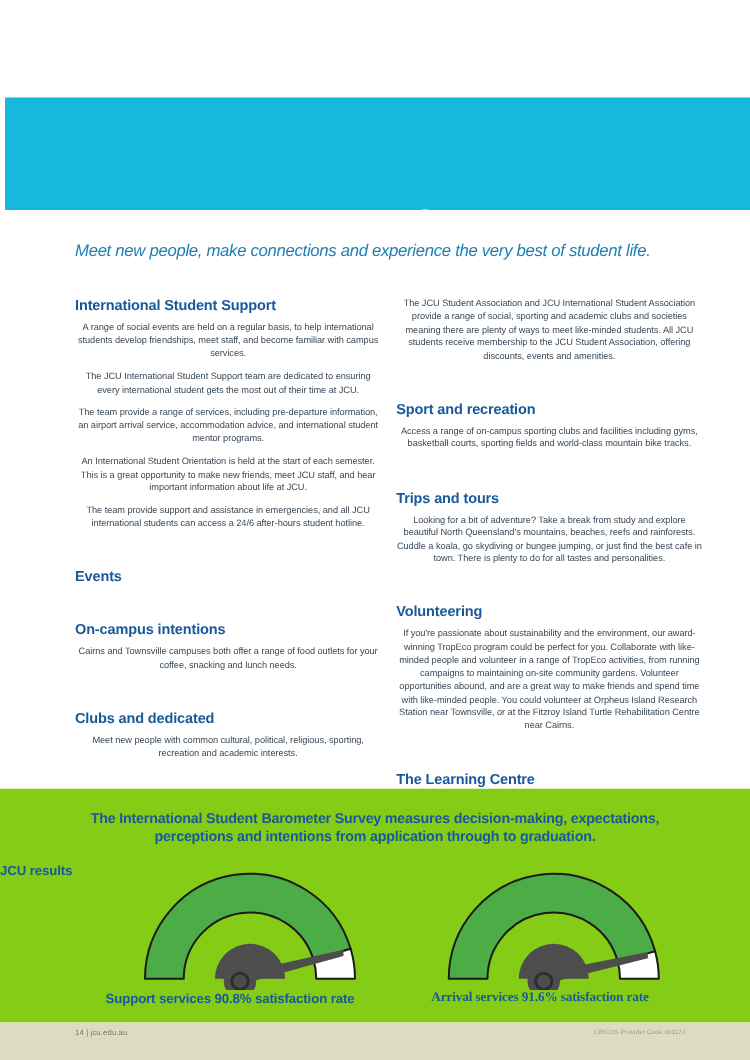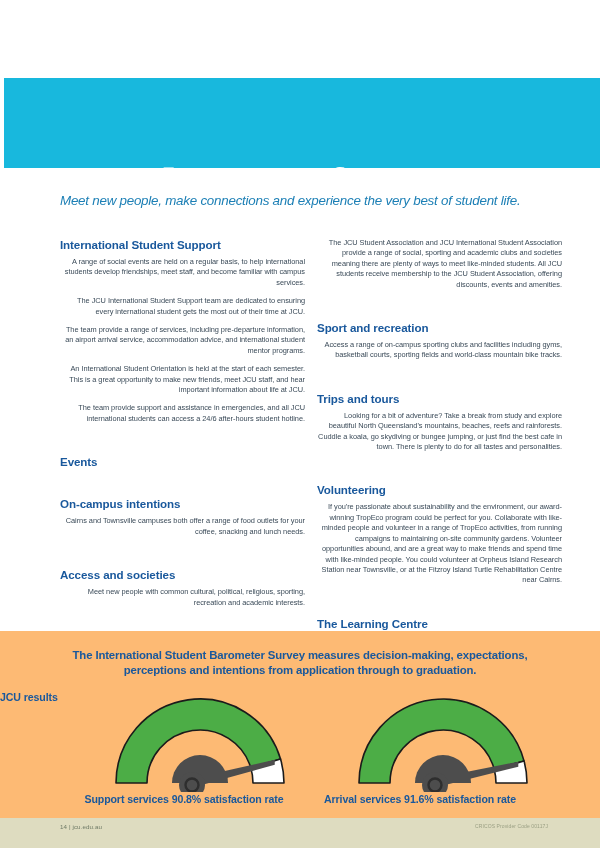--- a/index.html
+++ b/index.html
@@ -38,50 +38,50 @@
 
   h2.sec{
     margin:0 0 5px 0;
     font-size:11.6px;font-weight:bold;color:#19589c;
     letter-spacing:-0.1px;line-height:14px;
   }
   .sec.spaced{margin-top:14px;}
   p.body{
     margin:0 0 8px 0;
     font-size:7.4px;line-height:10.4px;color:#3a4a58;
-    letter-spacing:-0.05px;text-align:right;
+    letter-spacing:-0.05px;text-align:center;
   }
   p.body:last-child{margin-bottom:0;}
   .gap-lg{height:9px;}
 
   
   .barometer{
     position:absolute;left:0;top:631px;width:600px;height:187px;
-    background:#fdba74;
+    background:#84cc16;
   }
   .baro-title{
     position:absolute;left:50px;top:17px;width:500px;
     text-align:center;font-size:11.4px;font-weight:bold;color:#19589c;
     line-height:15px;letter-spacing:-0.15px;
   }
   .jcu-results{
     position:absolute;left:0;top:60px;width:600px;
     font-size:10.6px;font-weight:bold;color:#19589c;letter-spacing:-0.1px;
   }
   .gauge{position:absolute;top:66px;width:190px;height:95px;}
   .gauge-left{left:105px;}
   .gauge-right{left:348px;}
   .gauge svg{display:block;width:190px;height:95px;}
 
   .caption{
     position:absolute;top:162px;width:260px;text-align:center;
     font-size:10.6px;font-weight:bold;color:#19589c;letter-spacing:-0.1px;
   }
   .caption-left{left:54px;}
-  .caption-right{left:290px;}
+  .caption-right{left:302px;font-family:Liberation Serif, serif;}
 
   
   .footer{position:absolute;left:0;top:818px;width:600px;height:30px;background:#dedcc0;}
   .foot-left{
     position:absolute;left:60px;top:5px;
     font-size:6.2px;color:#6f7a66;letter-spacing:0.1px;
   }
   .foot-right{
     position:absolute;right:52px;top:5px;
     font-size:5px;color:#9a9f83;letter-spacing:0.1px;
@@ -104,21 +104,21 @@
       <p class="body">The JCU International Student Support team are dedicated to ensuring every international student gets the most out of their time at JCU.</p>
       <p class="body">The team provide a range of services, including pre-departure information, an airport arrival service, accommodation advice, and international student mentor programs.</p>
       <p class="body">An International Student Orientation is held at the start of each semester. This is a great opportunity to make new friends, meet JCU staff, and hear important information about life at JCU.</p>
       <p class="body">The team provide support and assistance in emergencies, and all JCU international students can access a 24/6 after-hours student hotline.</p>
       <div class="gap-lg"></div>
       <h2 class="sec spaced">Events</h2>
       <div class="gap-lg"></div>
       <h2 class="sec spaced">On-campus intentions</h2>
       <p class="body">Cairns and Townsville campuses both offer a range of food outlets for your coffee, snacking and lunch needs.</p>
       <div class="gap-lg"></div>
-      <h2 class="sec spaced">Access and societies</h2>
+      <h2 class="sec spaced">Clubs and dedicated</h2>
       <p class="body">Meet new people with common cultural, political, religious, sporting, recreation and academic interests.</p>
     </div>
 
   <div class="col col-right" id="right-col">
       <p class="body">The JCU Student Association and JCU International Student Association provide a range of social, sporting and academic clubs and societies meaning there are plenty of ways to meet like-minded students. All JCU students receive membership to the JCU Student Association, offering discounts, events and amenities.</p>
       <div class="gap-lg"></div>
       <h2 class="sec spaced">Sport and recreation</h2>
       <p class="body">Access a range of on-campus sporting clubs and facilities including gyms, basketball courts, sporting fields and world-class mountain bike tracks.</p>
       <div class="gap-lg"></div>
       <h2 class="sec spaced">Trips and tours</h2>

